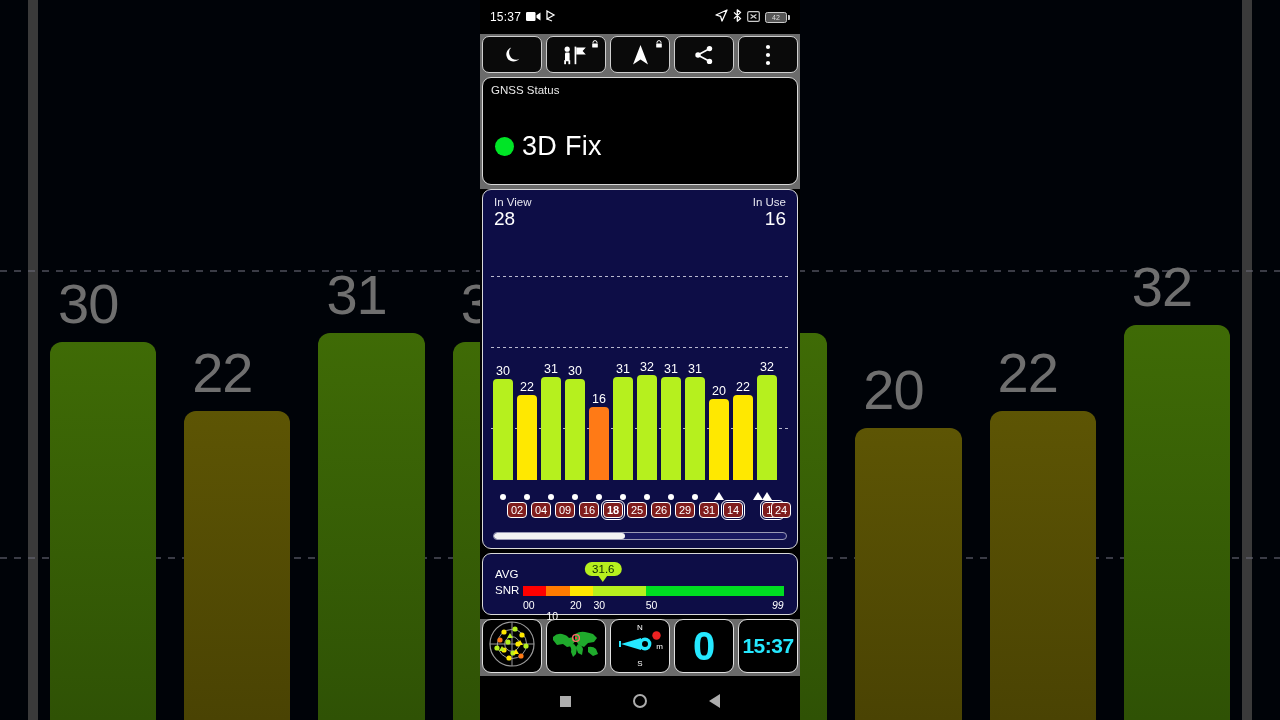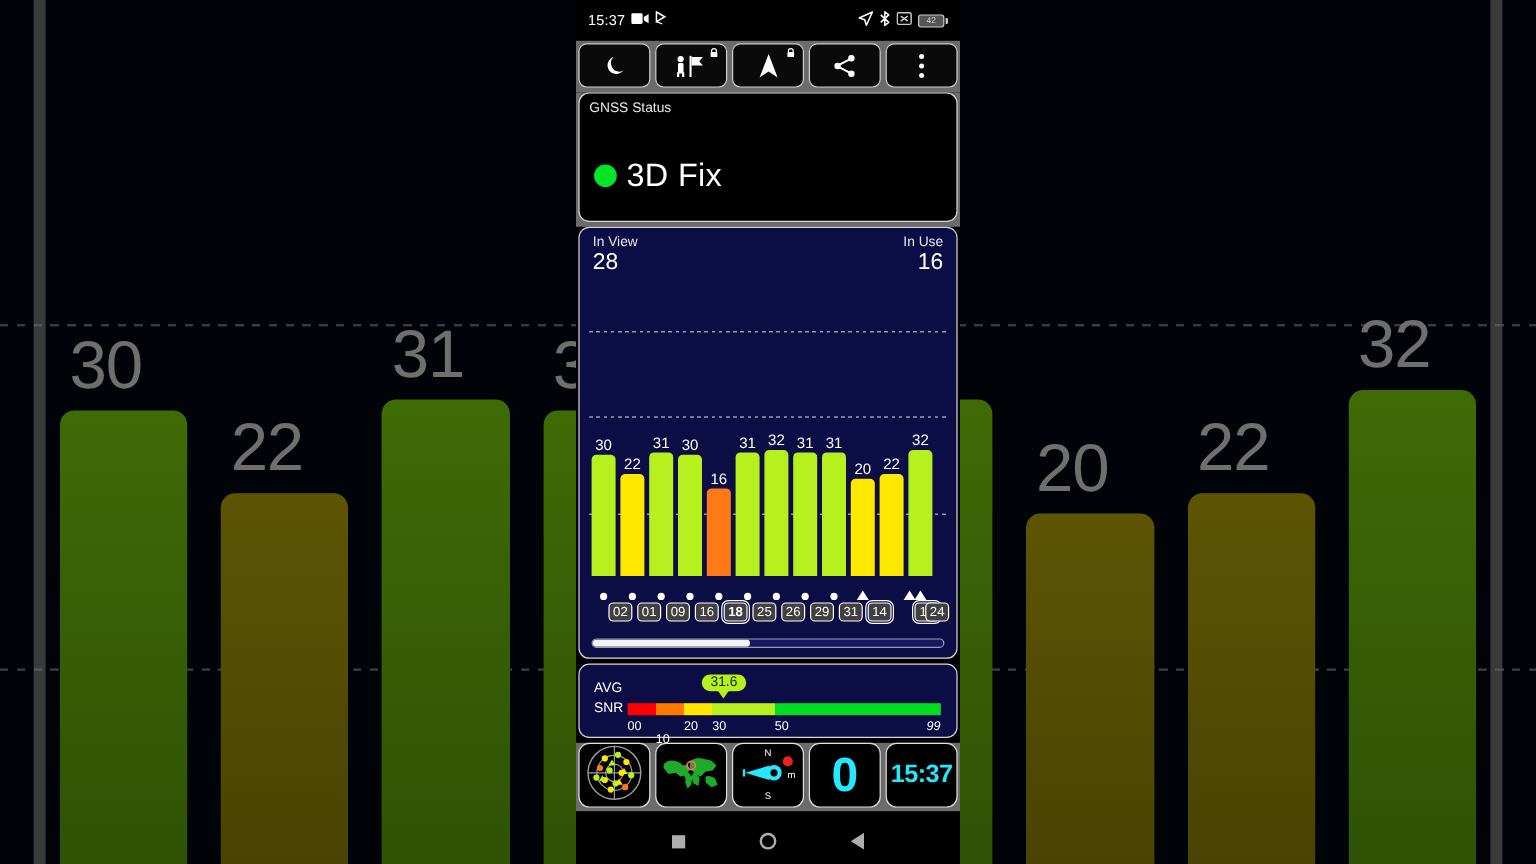--- a/index.html
+++ b/index.html
@@ -73,21 +73,21 @@
   .bars { position: absolute; left: 8px; right: 8px; bottom: 0; height: 300px; }
   .bar { position: absolute; bottom: 0; border-radius: 4px 4px 0 0; }
   .bar-lab { position: absolute; color: #fff; font-size: 12.5px; text-align: center; }
 
   .idstrip { position: absolute; left: 8px; right: 8px; bottom: 30px; height: 40px; }
   .idcell { position: absolute; bottom: 0; display: flex; flex-direction: column;
             align-items: center; gap: 2px; }
   .mk-dot { width: 6px; height: 6px; border-radius: 50%; background: #fff; }
   .mk-tri { width: 0; height: 0; border-left: 5px solid transparent;
             border-right: 5px solid transparent; border-bottom: 8px solid #fff; }
-  .idbox { border: 1.3px solid #fff; border-radius: 4px; background: #404040;
+  .idbox { border: 1.3px solid #fff; border-radius: 4px; background: #7f1d1d;
            color: #fff; font-size: 11px; padding: 1px 3px; line-height: 1.1; margin-left: 28px; }
   .idbox.used { outline: 1.3px solid #fff; outline-offset: 1.6px; border-radius: 4px; }
 
   .hscroll { position: absolute; left: 10px; right: 10px; bottom: 8px; height: 8px;
              background: #181860; border: 1px solid #9a9ab5; border-radius: 5px; overflow: hidden; }
   .hscroll-thumb { height: 100%; background: #f2f2f2; border-radius: 5px; }
 
   
   .snrpanel { margin: 0 2px 4px 2px; height: 62px; background: #0d0d46;
               border: 1.5px solid #d8d8d8; border-radius: 9px; position: relative; }
@@ -308,21 +308,21 @@
           <div class="bar" style="left: 265.6px; width: 20.8px; height: 104.72px; bottom: 68px; background: rgb(182, 240, 30);"></div>
           <div class="bar-lab" style="left: 265.6px; width: 20.8px; bottom: 173.72px;">32</div>
         </div>
       <div class="idstrip" id="idstrip">
           <div class="idcell" style="left: 1.6px; width: 20.8px;">
             <span class="mk-dot"></span>
             <span class="idbox">02</span>
           </div>
           <div class="idcell" style="left: 25.6px; width: 20.8px;">
             <span class="mk-dot"></span>
-            <span class="idbox">01</span>
+            <span class="idbox">04</span>
           </div>
           <div class="idcell" style="left: 49.6px; width: 20.8px;">
             <span class="mk-dot"></span>
             <span class="idbox">09</span>
           </div>
           <div class="idcell" style="left: 73.6px; width: 20.8px;">
             <span class="mk-dot"></span>
             <span class="idbox">16</span>
           </div>
           <div class="idcell" style="left: 97.6px; width: 20.8px; font-weight: bold;">

